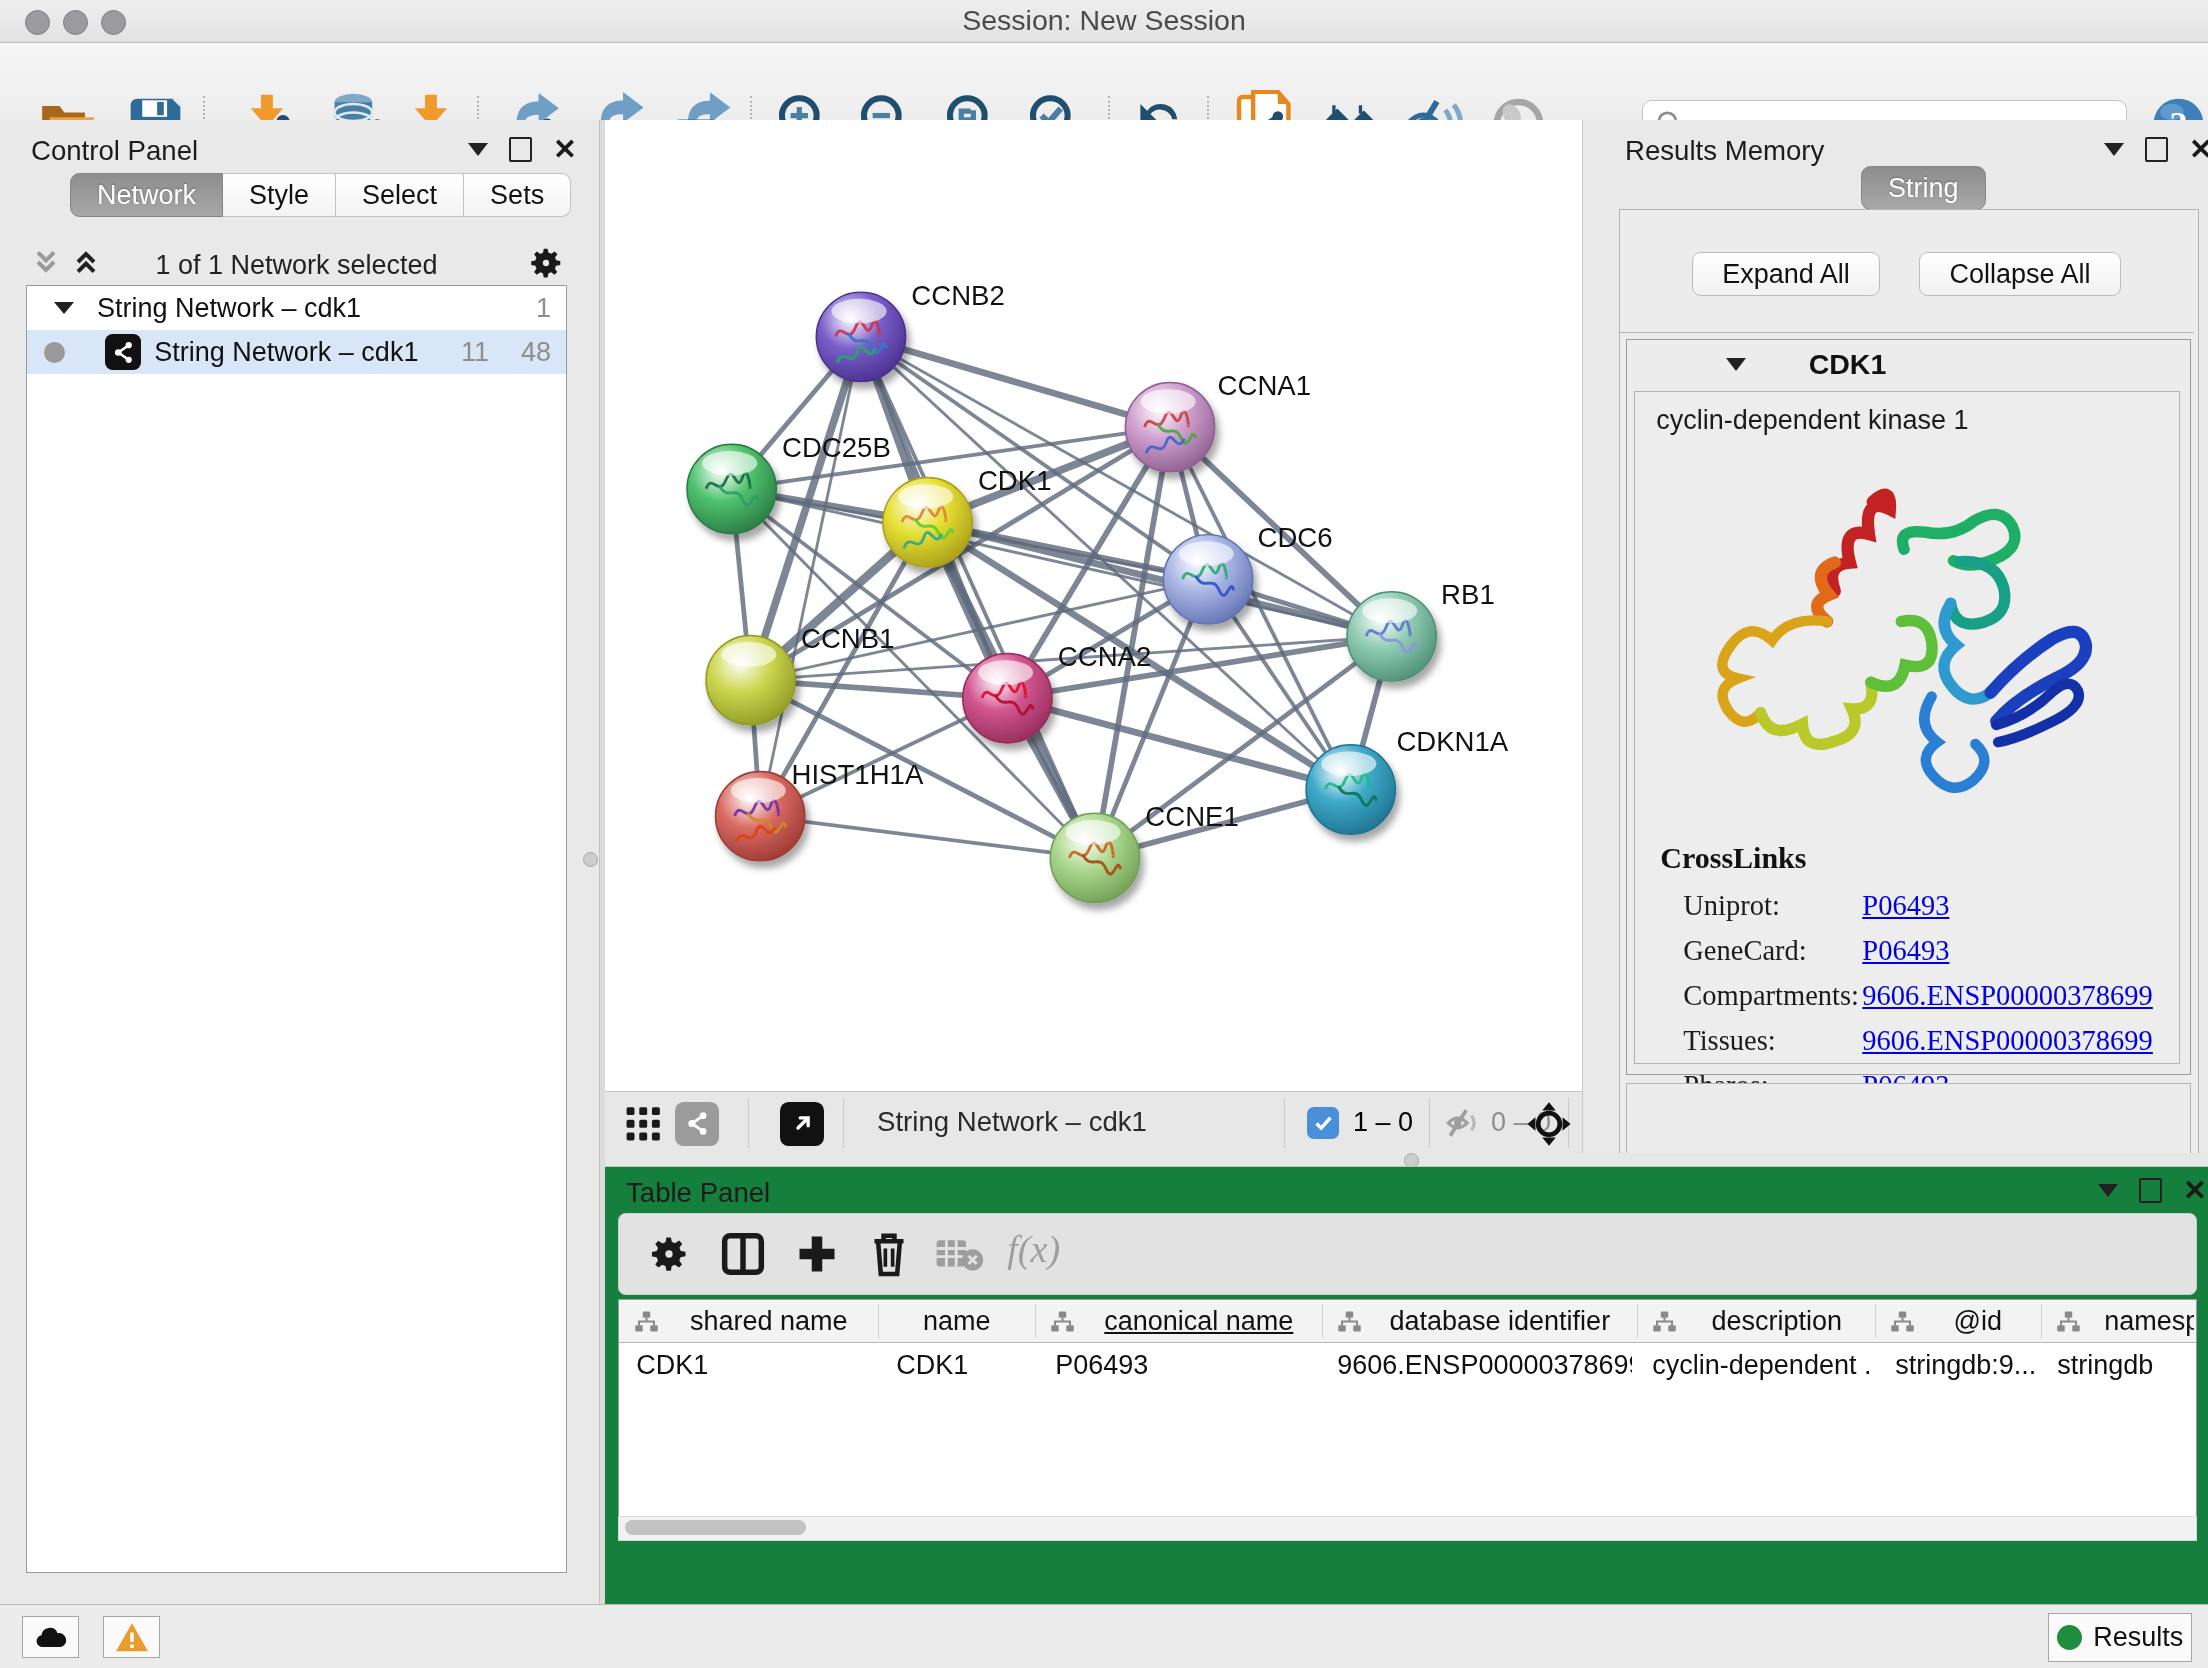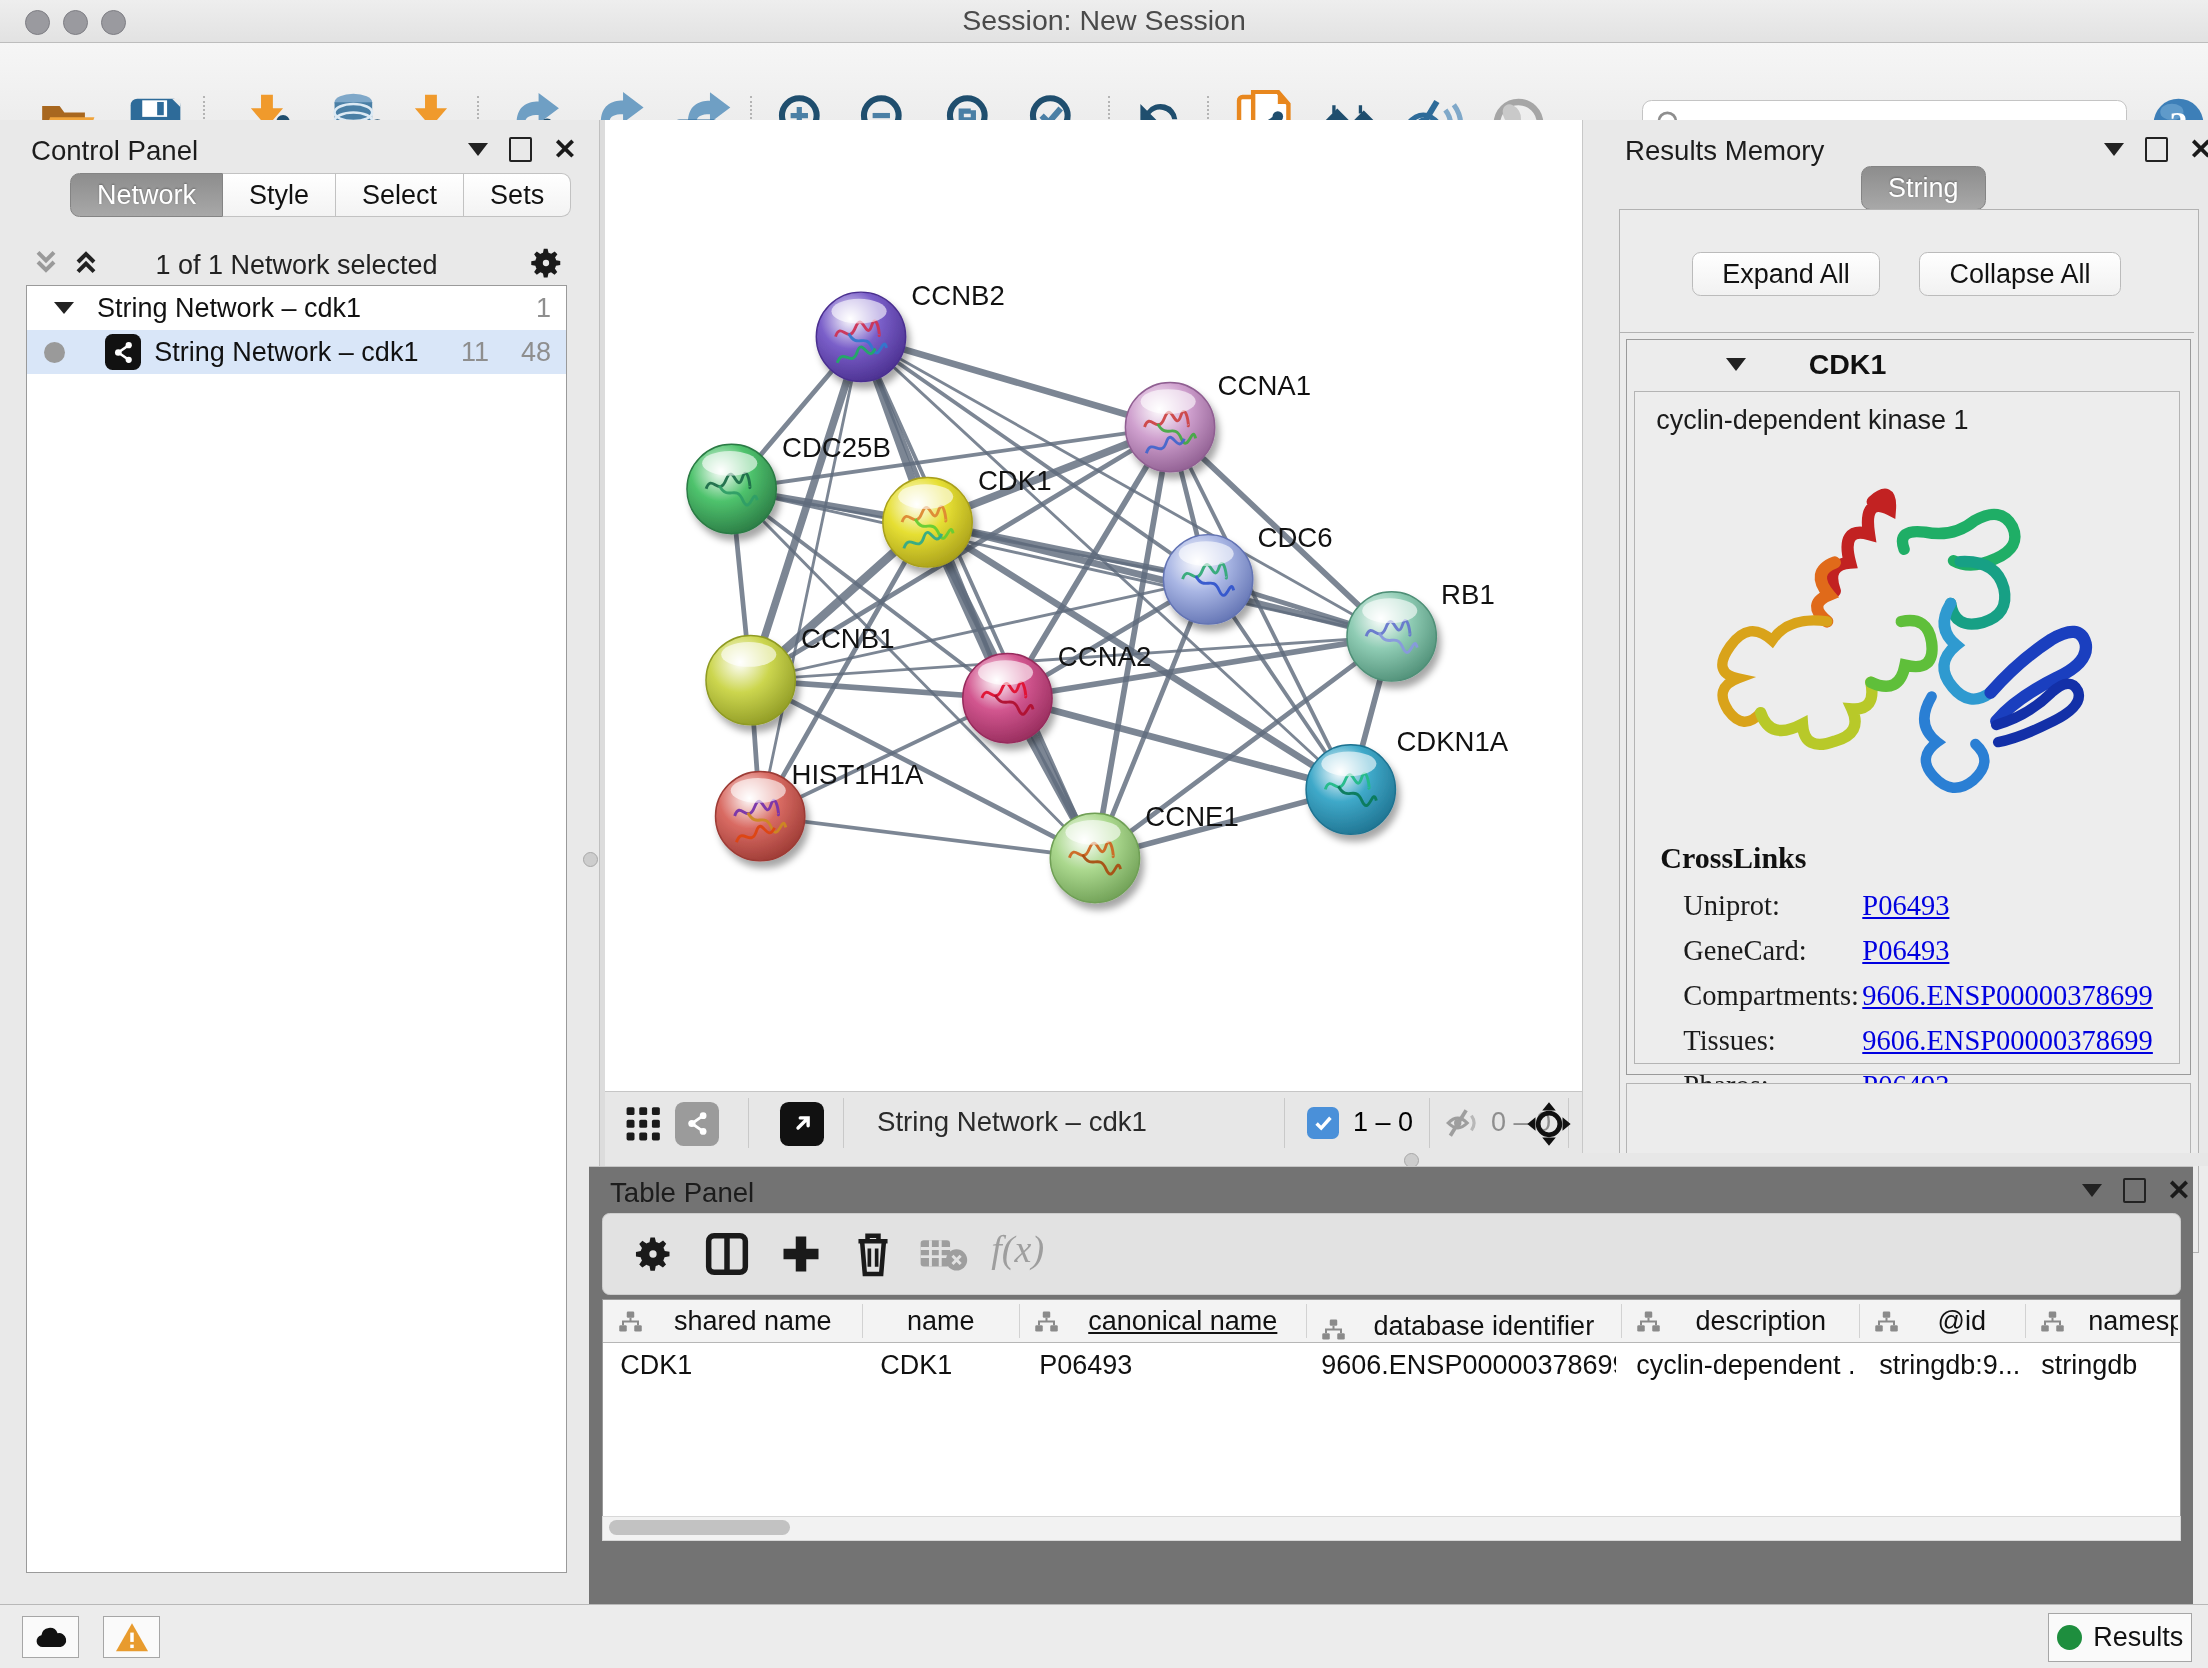--- a/index.html
+++ b/index.html
@@ -597,21 +597,21 @@
           </div>
         </div>
       </div>
       <div class="abs" style="left:5.7px;top:873px;width:563px;height:162px;border:1.9px solid #b4b4b4;background:#ececec;"></div>
     </div>
   </div>
 
   <div class="abs" style="left:605px;top:1153px;width:1604px;height:13.3px;background:#e7e7e7;"></div>
   <div class="abs grayknob" style="left:1404px;top:1153px;"></div>
 
-  <div class="abs" style="left:589px;top:1166px;width:1604px;height:438px;background:#737373;border-top:1px solid #c6c6c6;">
+  <div class="abs" style="left:605px;top:1166px;width:1604px;height:438px;background:#15803d;border-top:1px solid #c6c6c6;">
     <div class="abs panel-title" style="left:21px;top:9.5px;">Table Panel</div>
     <div class="abs winctl" style="left:1493px;top:11.4px;">
       <span class="tri"></span>
       <span class="sqr"></span>
       <span class="xx">✕</span>
     </div>
 
     <div class="abs" style="left:13.3px;top:46px;width:1577px;height:80px;background:#e2e2e2;border:1px solid #cdcdcd;border-radius:7.6px;">
       <span class="abs ic" style="left:25px;top:15px;width:49px;height:49px;">
         <svg width="44" height="44" viewBox="0 0 24 24">
@@ -674,21 +674,21 @@
               <g fill="#8a8a8a">
                 <rect x="7" y="2" width="6" height="5" rx="1"></rect>
                 <rect x="1" y="13" width="6" height="5" rx="1"></rect>
                 <rect x="13" y="13" width="6" height="5" rx="1"></rect>
               </g>
               <path d="M10 7 v3 M4 13 v-3 h12 v3" stroke="#8a8a8a" stroke-width="1.6" fill="none"></path>
             </svg>
             <span style="margin:0 auto;text-decoration:underline;">canonical name</span>
           </div>
         <div class="abs colline" style="left:703px;top:3.8px;height:34px;"></div>
-        <div class="abs th" style="left:703px;width:315px;height:42px;align-items:flex-end;">
+        <div class="abs th" style="left:703px;width:315px;height:42px;">
             <svg style="margin-left:15px" width="25" height="25" viewBox="0 0 20 20">
               <g fill="#8a8a8a">
                 <rect x="7" y="2" width="6" height="5" rx="1"></rect>
                 <rect x="1" y="13" width="6" height="5" rx="1"></rect>
                 <rect x="13" y="13" width="6" height="5" rx="1"></rect>
               </g>
               <path d="M10 7 v3 M4 13 v-3 h12 v3" stroke="#8a8a8a" stroke-width="1.6" fill="none"></path>
             </svg>
             <span style="margin:0 auto;">database identifier</span>
           </div>

